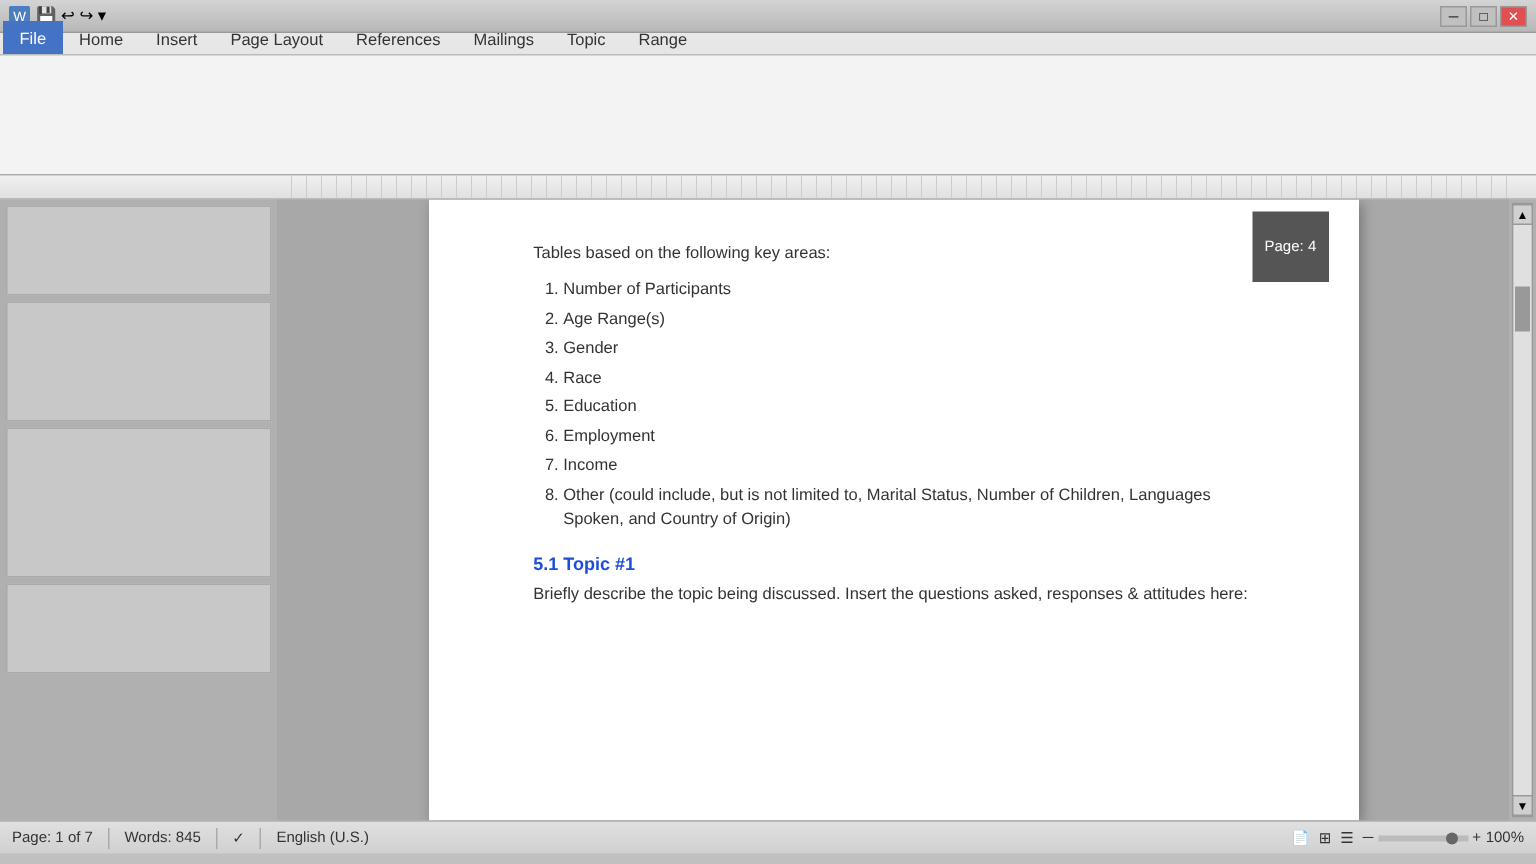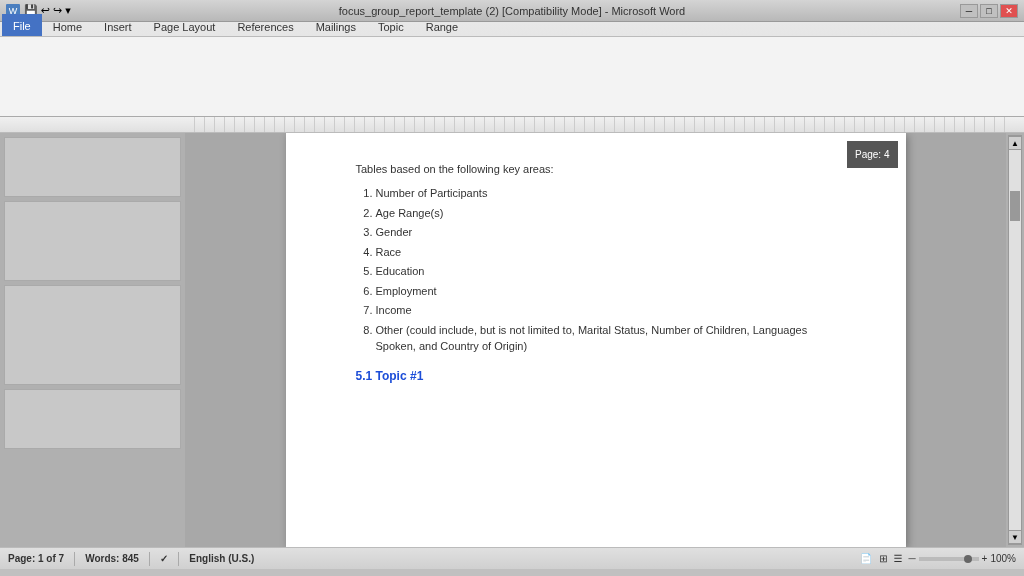--- a/index.html
+++ b/index.html
@@ -167,25 +167,25 @@
     .page {
       width: 620px;
       background: white;
       padding: 30px 60px 30px 70px;
       position: relative;
       box-shadow: 2px 2px 8px rgba(0,0,0,0.3);
     }
     .page-num {
       position: absolute;
       top: 8px;
-      right: 8px;
+      right: 20px;
       background: #555;
       color: white;
       font-size: 10px;
-      padding: 8px 8px;
+      padding: 18px 8px;
     }
     .intro-text {
       font-size: 11px;
       color: #333;
       margin-bottom: 10px;
     }
     .numbered-list {
       margin-left: 20px;
       margin-bottom: 14px;
     }
@@ -289,21 +289,20 @@
       align-items: center;
       padding: 0 8px;
       font-size: 10px;
       color: #333;
       justify-content: space-between;
     }
     .status-left {
       display: flex;
       gap: 10px;
       align-items: center;
-      font-weight: bold;
     }
     .status-right {
       display: flex;
       gap: 6px;
       align-items: center;
     }
     .status-divider {
       width: 1px;
       height: 14px;
       background: #aaa;
@@ -335,21 +334,20 @@
 <div class="title-bar">
   <div class="title-bar-left">
     <div class="title-bar-icon">W</div>
     <div class="quick-access">
       <span>💾</span>
       <span>↩</span>
       <span>↪</span>
       <span>▾</span>
     </div>
   </div>
-  <div class="title-text">focus_group_report_template (2) [Compatibility Mode] - Microsoft Word</div>
   <div class="title-bar-controls">
     <div class="title-btn">─</div>
     <div class="title-btn">□</div>
     <div class="title-btn close">✕</div>
   </div>
 </div>
 
 <div class="ribbon">
   <div class="ribbon-tabs">
     <div class="ribbon-tab active">File</div>
@@ -393,20 +391,21 @@
         <li>Education</li>
         <li>Employment</li>
         <li>Income</li>
         <li>Other (could include, but is not limited to, Marital Status, Number of Children, Languages Spoken, and Country of Origin)</li>
       </ol>
 
 
 
       <div class="sub-heading">5.1 Topic #1</div>
 
+      <p class="body-text">Briefly describe the topic being discussed.  Insert the questions asked, responses &amp; attitudes here:</p>
 
     </div>
   </div>
 
   <div class="right-sidebar">
     <div class="scrollbar">
       <div class="scroll-btn">▲</div>
       <div class="scroll-track">
         <div class="scroll-thumb"></div>
       </div>

